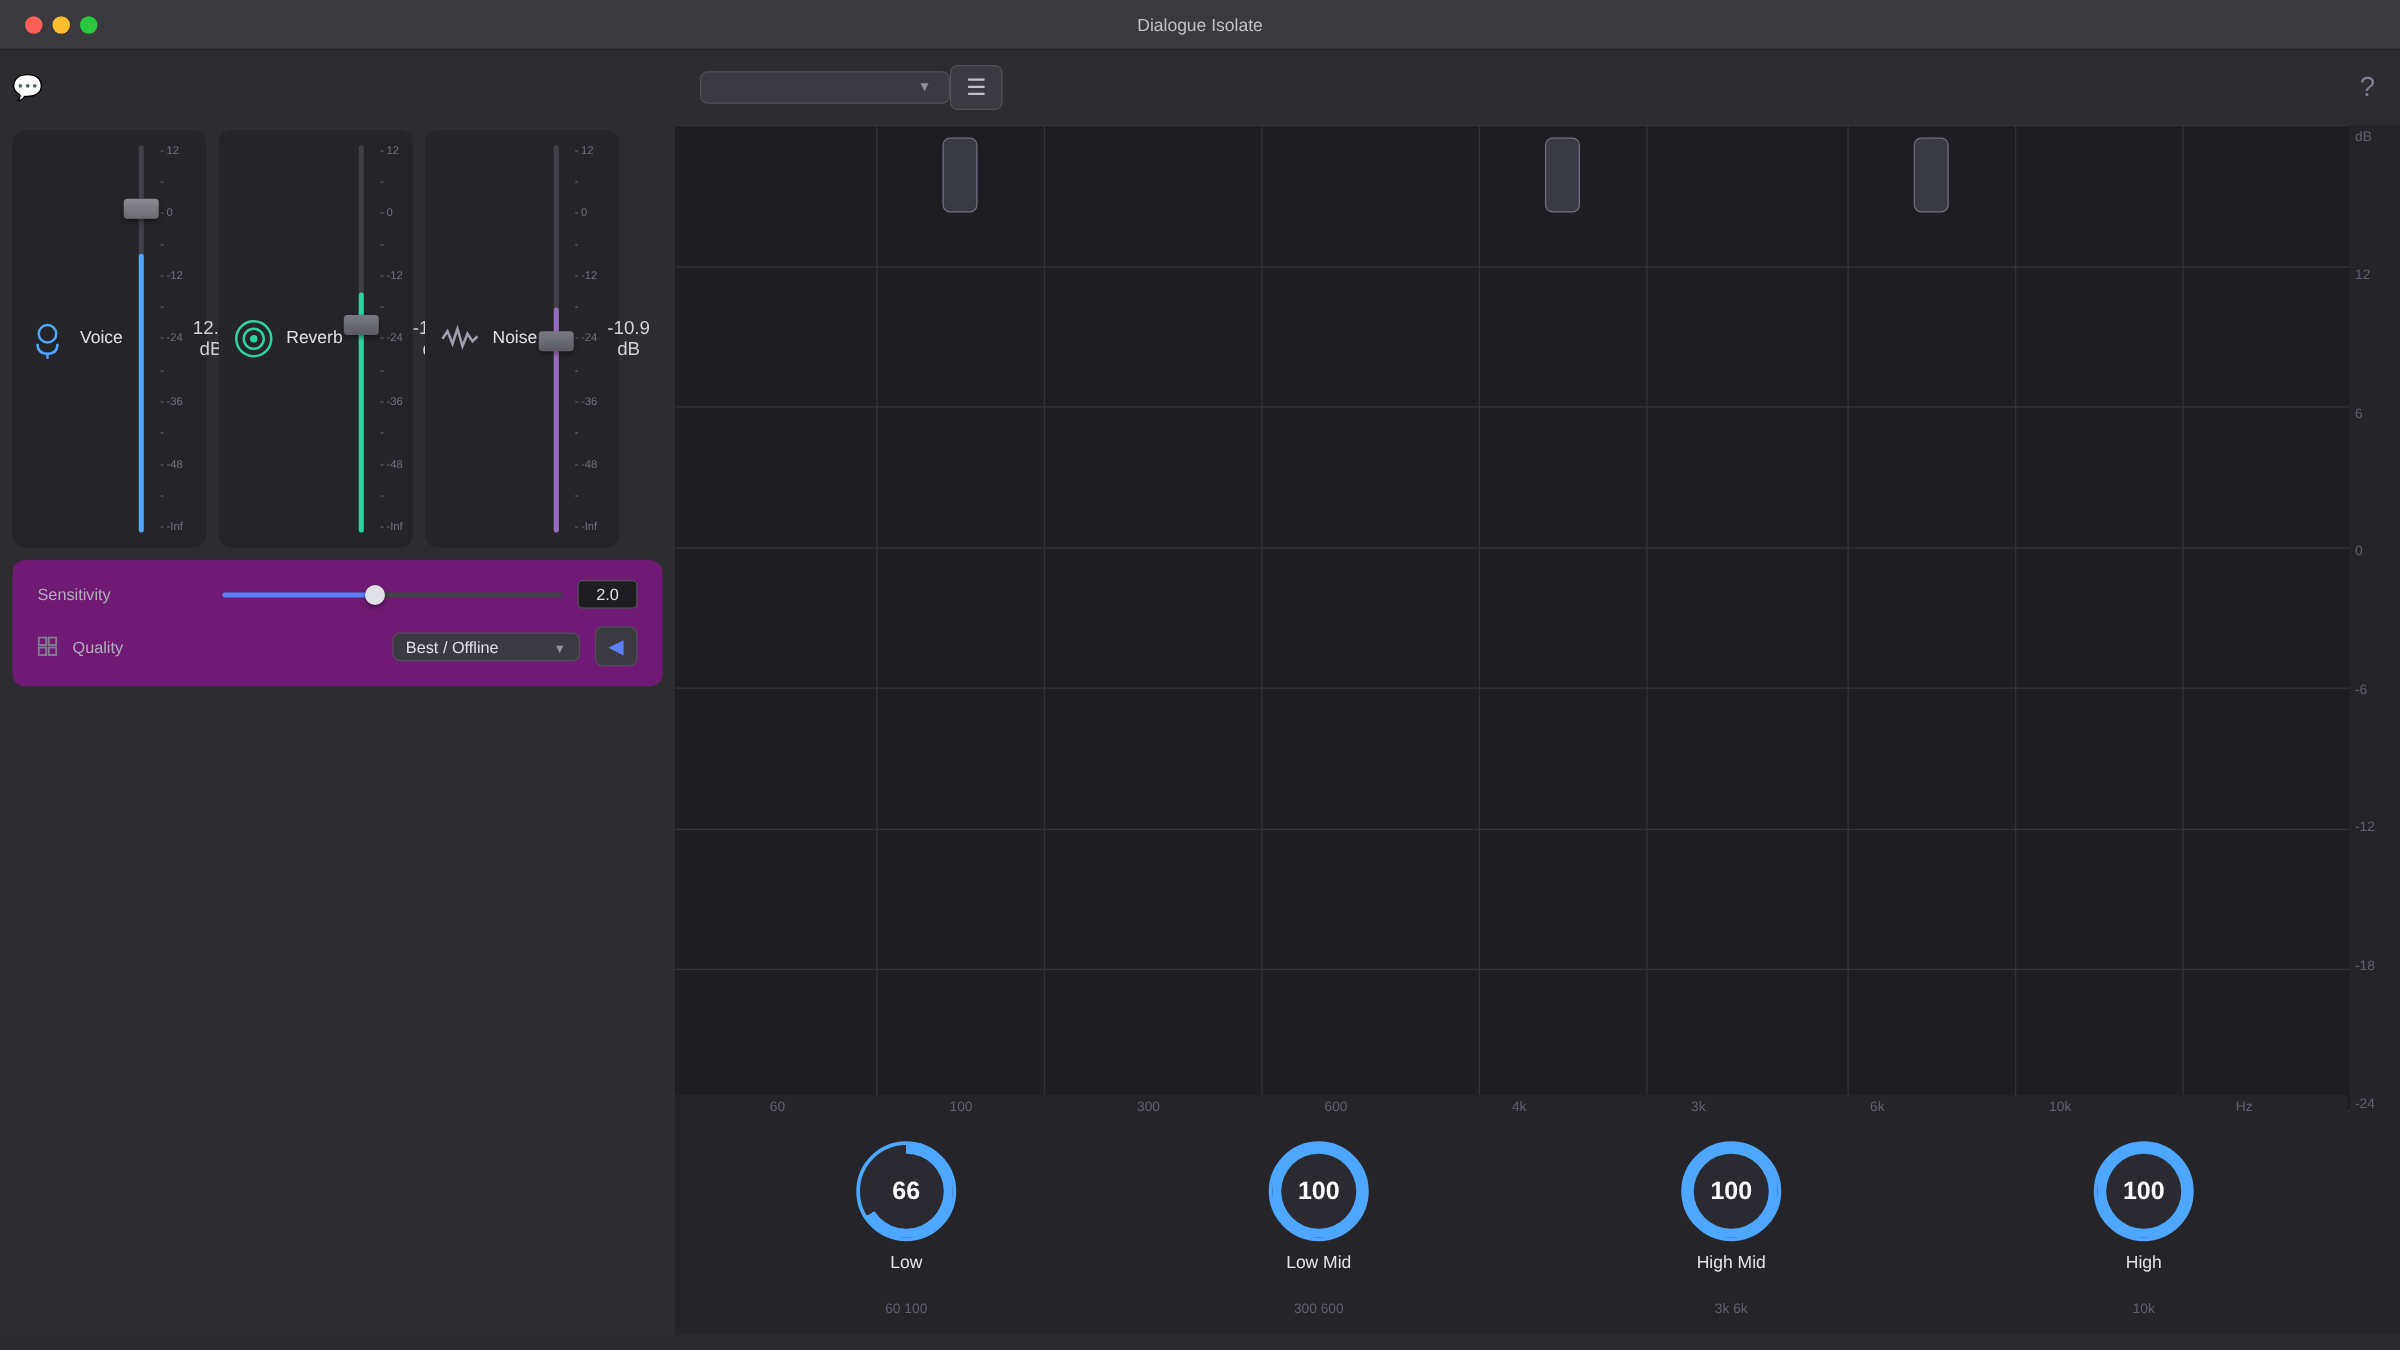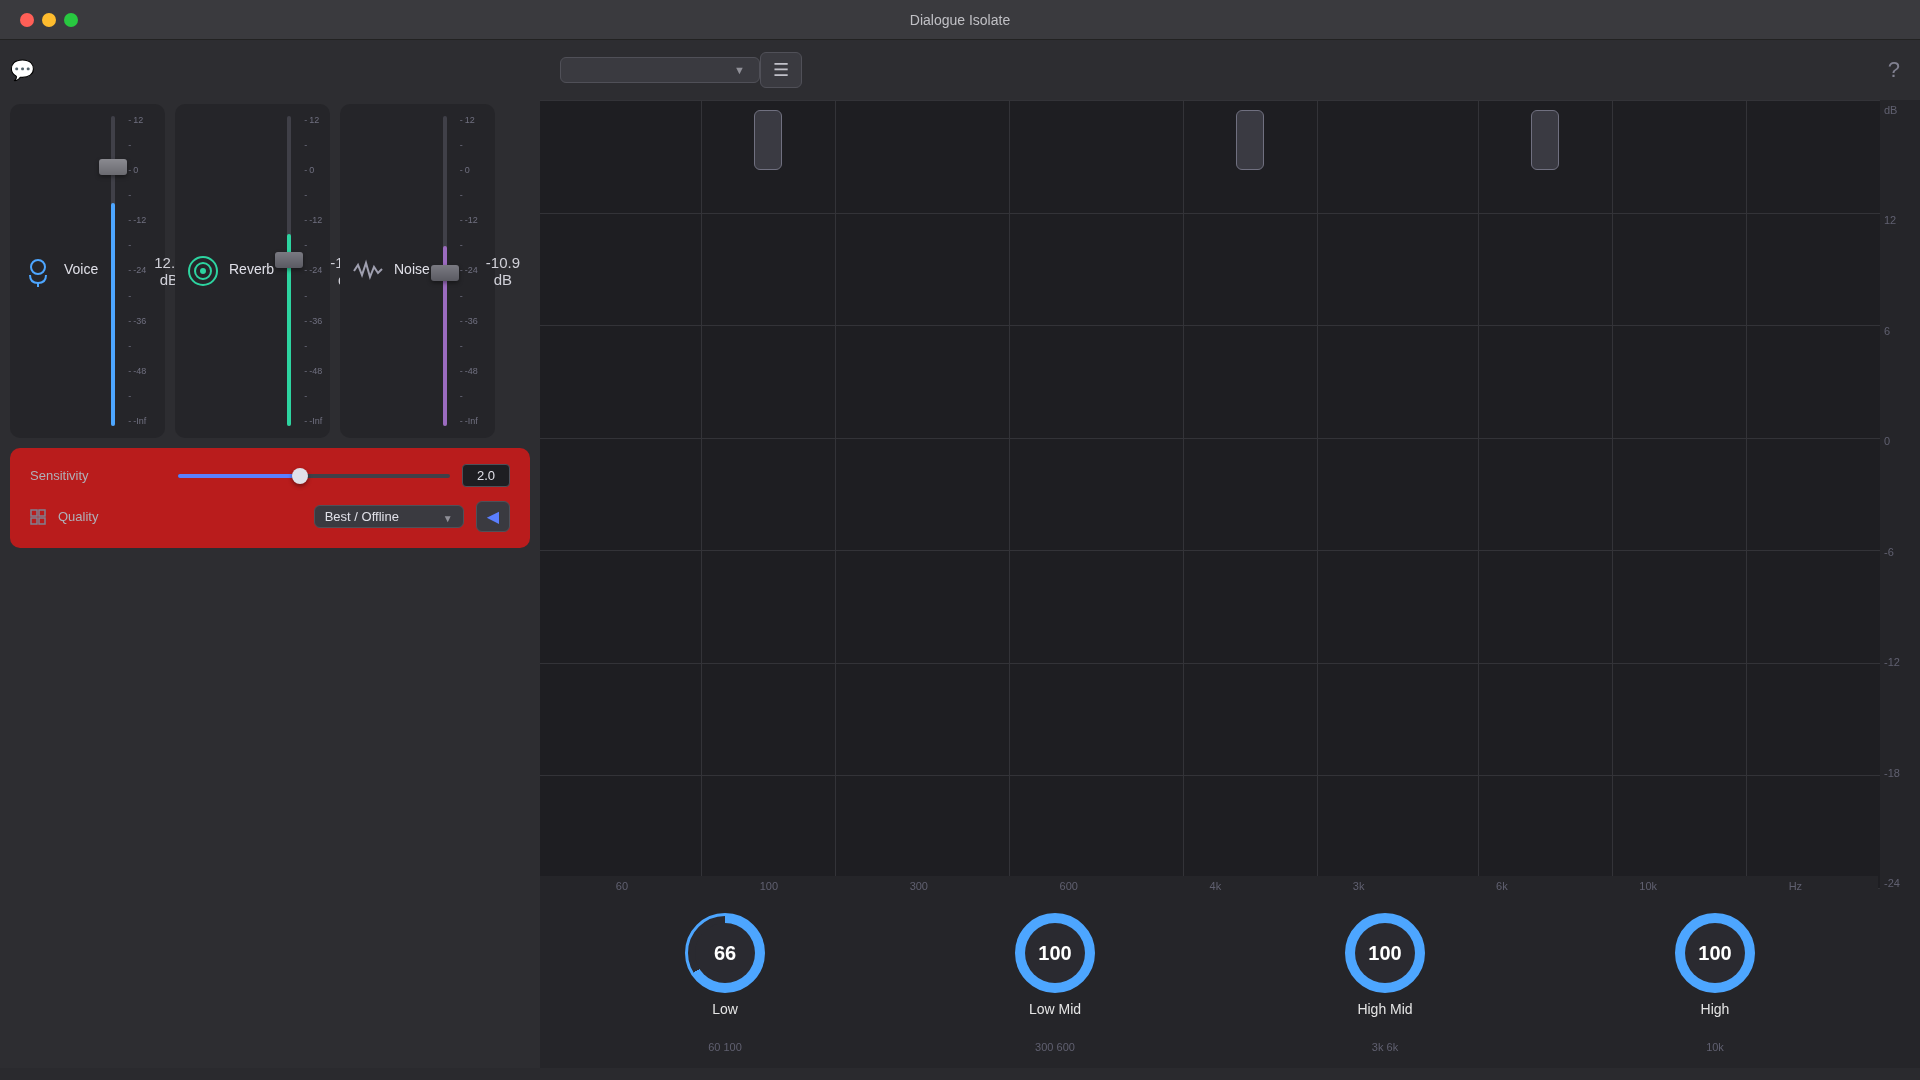--- a/index.html
+++ b/index.html
@@ -151,21 +151,21 @@
       gap: 2px;
     }
 
     .channel-value {
       color: #d0d0d8;
       font-size: 15px;
     }
 
     
     .bottom-controls {
-      background: #b91c1c;
+      background: #701a75;
       border-radius: 10px;
       padding: 16px 20px;
       display: flex;
       flex-direction: column;
       gap: 14px;
     }
 
     .sensitivity-row {
       display: flex;
       align-items: center;

